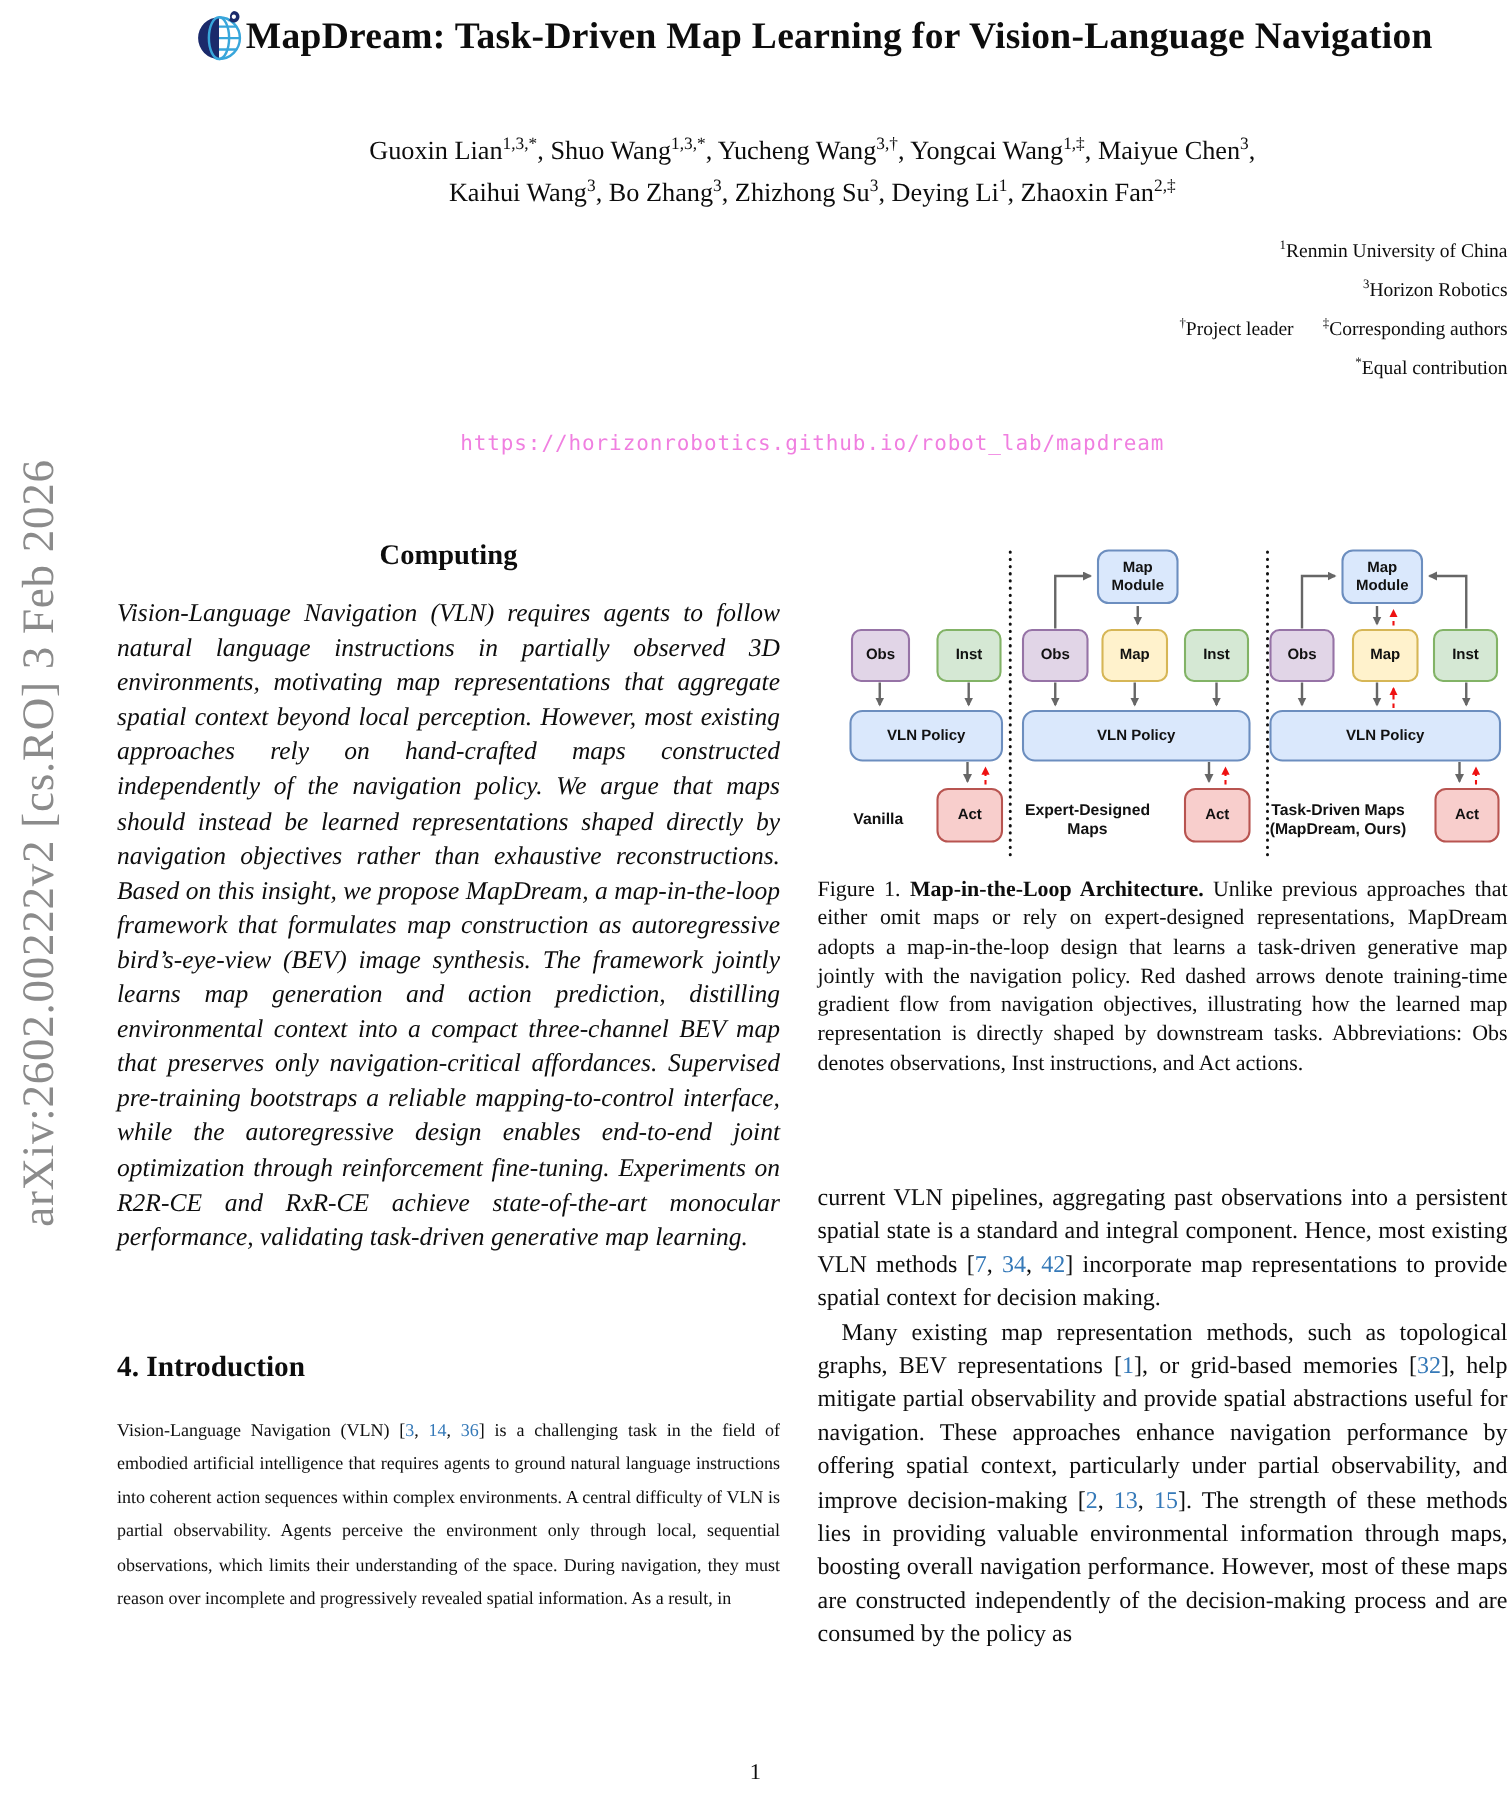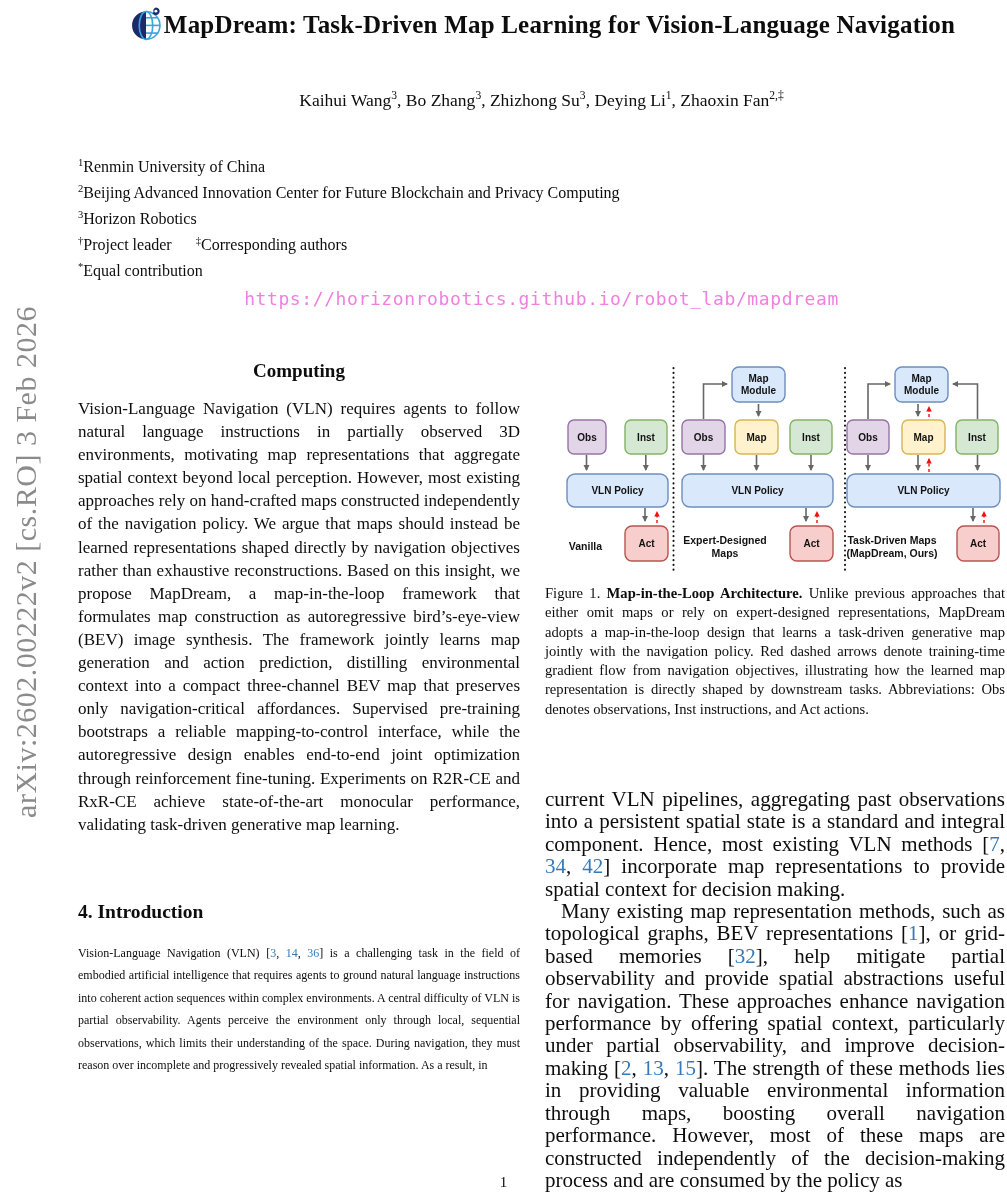--- a/index.html
+++ b/index.html
@@ -16,38 +16,38 @@
     position:absolute; left:26px; top:562px;
     transform:translate(-50%,-50%) rotate(-90deg);
     white-space:nowrap; font-size:30px; letter-spacing:.5px;
     color:#8b8b8b; font-family:"Liberation Serif", serif;
   }
 
   
   .header-row { left:78px; top:6px; width:927px; display:flex; justify-content:center; align-items:center; }
   .title { font-size:25px; font-weight:bold; letter-spacing:.2px; white-space:nowrap; }
   .authors { left:78px; top:86px; width:927px; text-align:center; font-size:17.5px; line-height:28px; }
-  .affils  { left:78px; top:154px; width:927px; text-align:left; font-size:16px; line-height:26px; }
+  .affils  { left:78px; top:154px; width:927px; text-align:right; font-size:13px; line-height:26px; }
   .url-line { left:78px; top:288px; width:927px; text-align:center;
-    font-family:"DejaVu Sans Mono", monospace; font-size:18px; letter-spacing:.6px; color:#f07fe0; }
+    font-family:"DejaVu Sans Mono", monospace; font-size:14px; letter-spacing:.6px; color:#f07fe0; }
   .url-line a { color:#f07fe0; text-decoration:none; }
   sup { font-size:66%; line-height:0; vertical-align:super; }
 
   
   .abstract-heading { left:78px; top:360px; width:442px; text-align:center; font-weight:bold; font-size:19px; }
   .abstract-body {
-    left:78px; top:397px; width:442px; font-size:17px;
+    left:78px; top:397px; width:442px; font-style:italic; font-size:17px;
     line-height:23.1px; text-align:justify;
   }
   .intro-heading { left:78px; top:901px; width:442px; font-weight:bold; font-size:19.5px; }
   .intro-body { left:78px; top:942px; width:442px; font-size:12px; line-height:22.4px; text-align:justify; }
 
   .fig-wrap { left:545px; top:362px; width:460px; height:214px; }
   .fig-caption { left:545px; top:584px; width:460px; font-size:14.6px; line-height:19.3px; text-align:justify; }
-  .right-body { left:545px; top:788px; width:460px; font-size:21px; line-height:22.4px; text-align:justify; }
+  .right-body { left:545px; top:788px; width:460px; font-size:16px; line-height:22.4px; text-align:justify; }
   .right-body p.indent { text-indent:16px; }
 
   .page-num { left:0; top:1174px; width:1007px; text-align:center; font-size:15px; }
 
   .cite { color:#3579b8; }
   .b { font-weight:bold; }
 
   
   svg text { user-select:none; }
   .btxt { font-family:"Liberation Sans", sans-serif; font-weight:bold; font-size:10px; fill:#111; text-anchor:middle; }
@@ -78,26 +78,26 @@
       <g>
         <path d="M31 1.5 a4.2 4.2 0 1 1 -3.4 6.7 L26 11 l2.3 -4.4 A4.2 4.2 0 0 1 31 1.5 Z" fill="#1B2A6B"></path>
         <circle cx="31" cy="5.7" r="1.6" fill="#ffffff"></circle>
       </g>
     </g>
   </svg>
   <span class="title">MapDream: Task-Driven Map Learning for Vision-Language Navigation</span>
 </div>
 
 <div class="abs authors">
+  <div>Guoxin Lian<sup>1,3,*</sup>, Shuo Wang<sup>1,3,*</sup>, Yucheng Wang<sup>3,†</sup>, Yongcai Wang<sup>1,‡</sup>, Maiyue Chen<sup>3</sup>,</div>
   <div>Kaihui Wang<sup>3</sup>, Bo Zhang<sup>3</sup>, Zhizhong Su<sup>3</sup>, Deying Li<sup>1</sup>, Zhaoxin Fan<sup>2,‡</sup></div>
 </div>
 
 <div class="abs affils">
   <div><sup>1</sup>Renmin University of China</div>
-  <div><sup>2</sup>Beijing Advanced Innovation Center for Future Blockchain and Privacy Computing</div>
   <div><sup>3</sup>Horizon Robotics</div>
   <div><sup>†</sup>Project leader  <sup>‡</sup>Corresponding authors</div>
   <div><sup>*</sup>Equal contribution</div>
 </div>
 
 <div class="abs url-line">
   <a href="#">https://horizonrobotics.github.io/robot_lab/mapdream</a>
 </div>
 
 <div class="abs abstract-heading">Computing</div>

